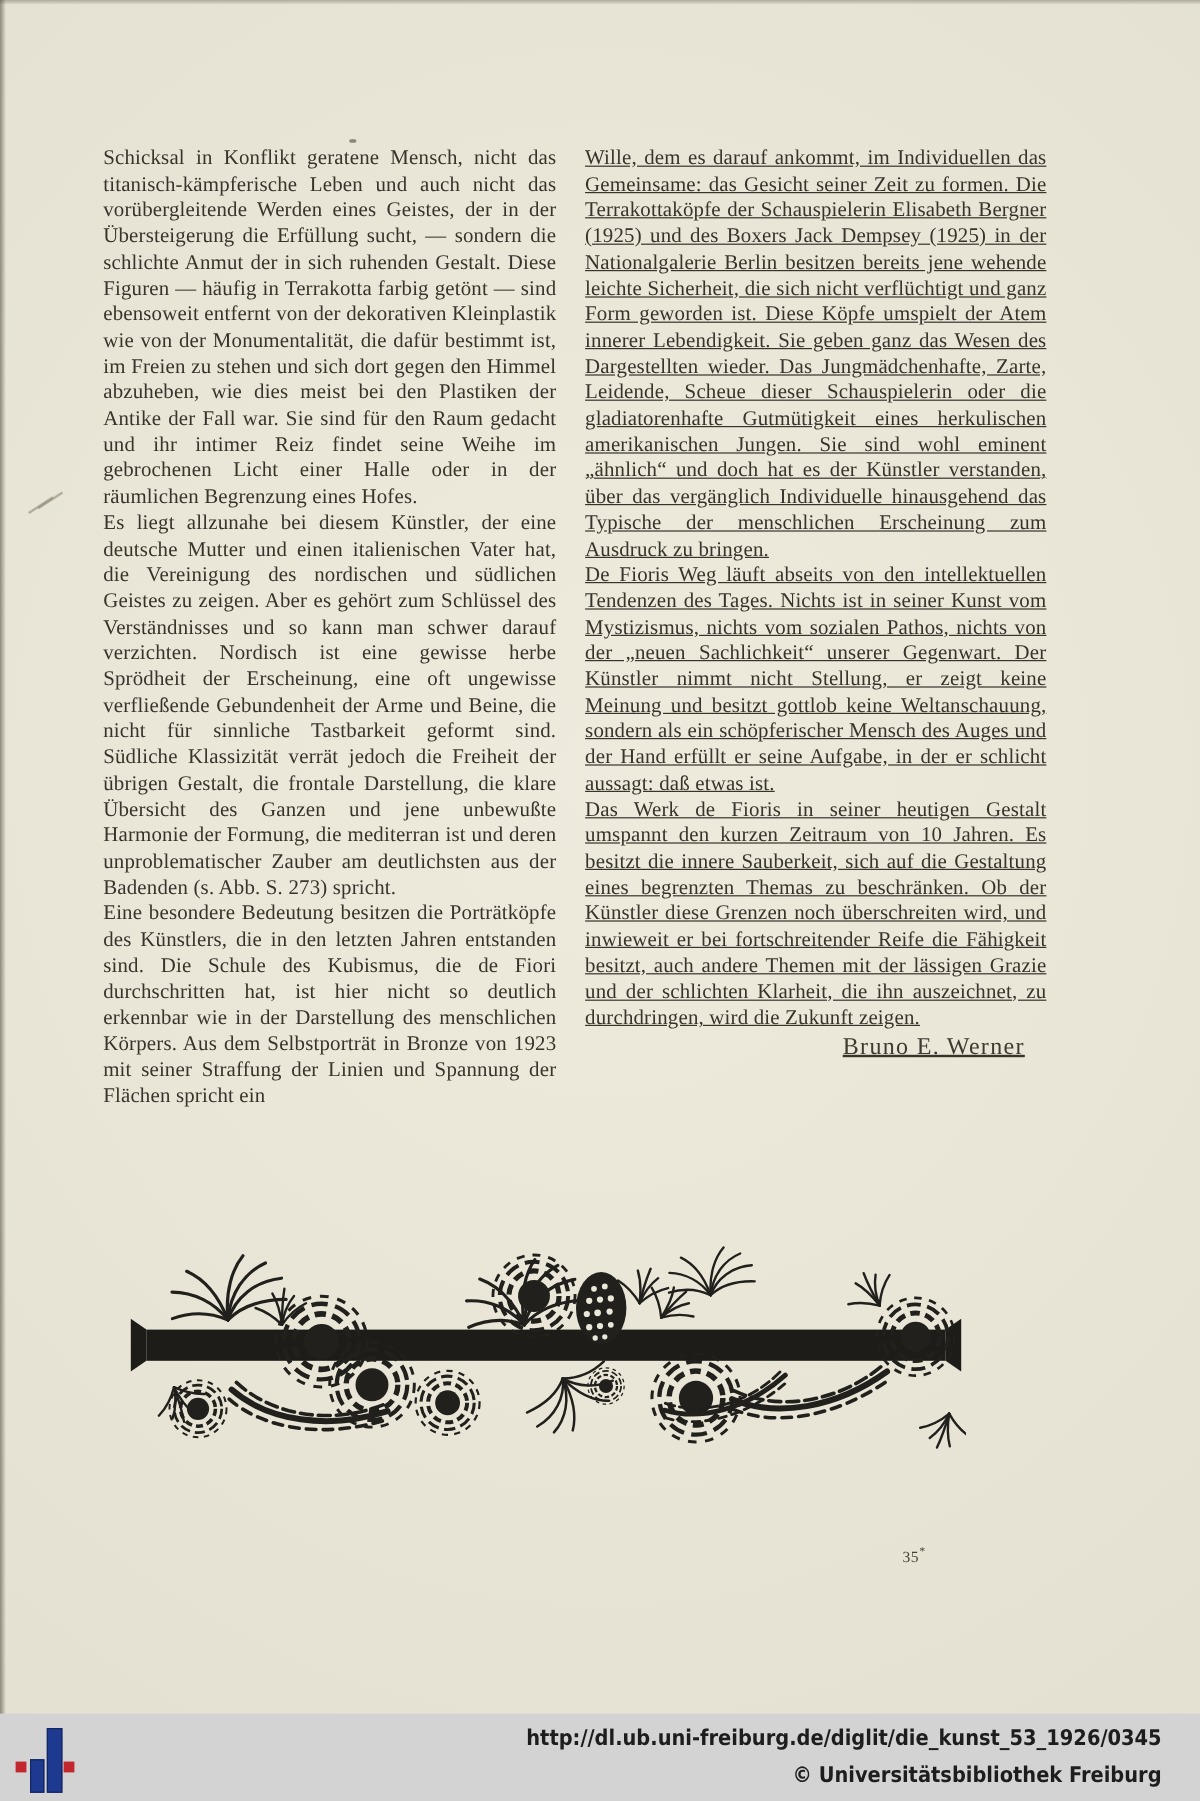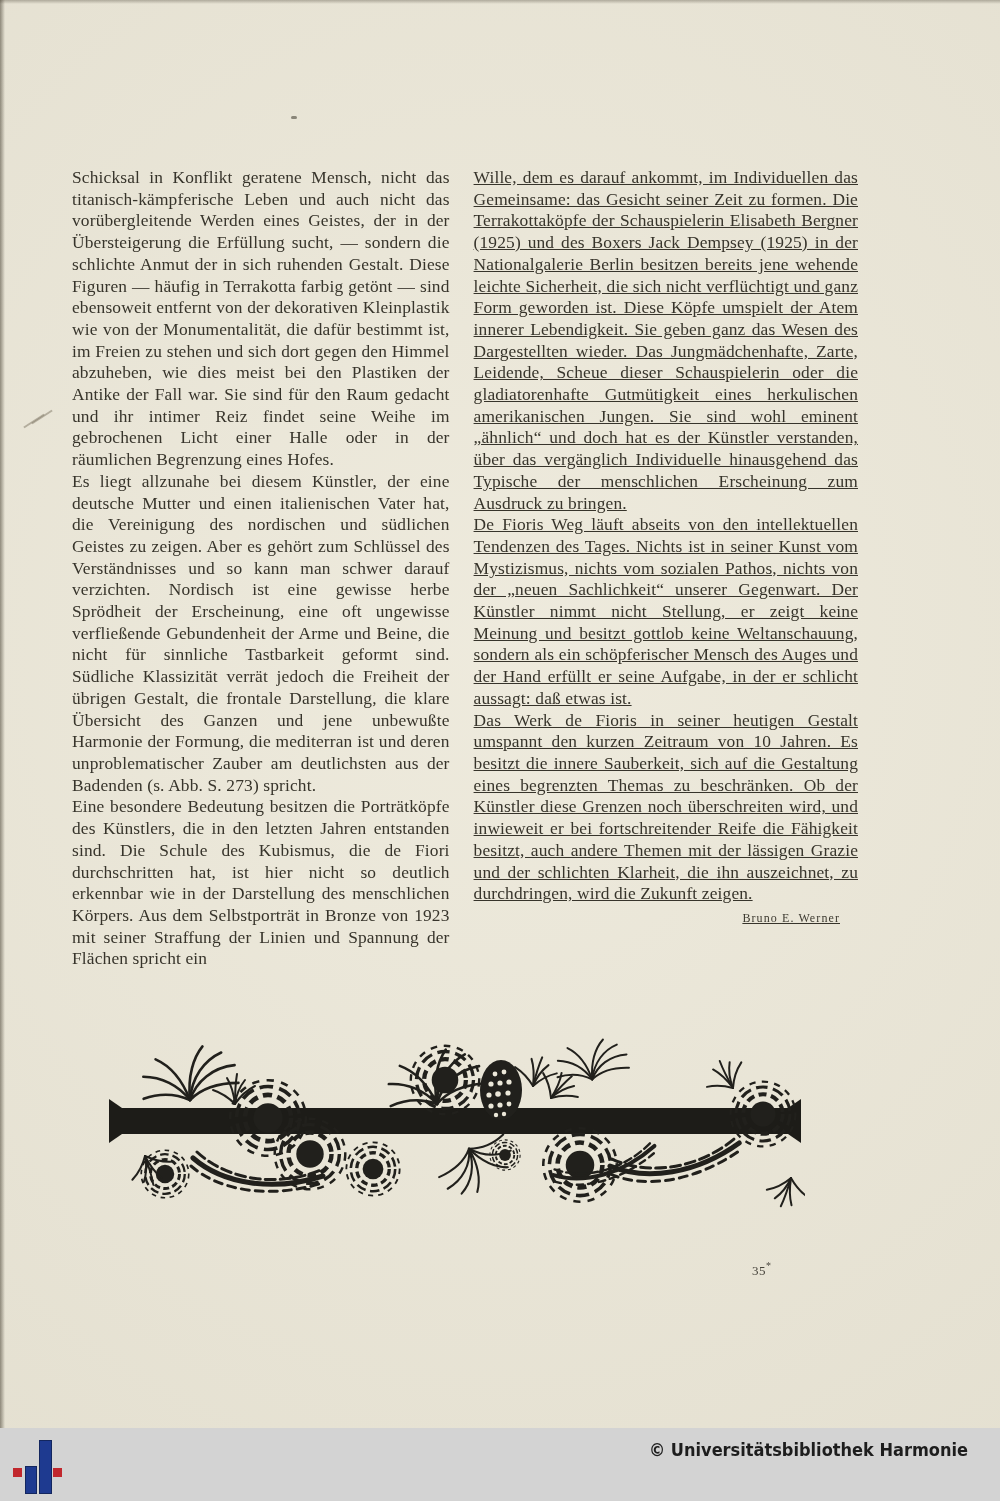--- a/index.html
+++ b/index.html
@@ -14,49 +14,48 @@
       radial-gradient(ellipse 130% 100% at 50% 45%, rgba(255,255,255,0.10), rgba(120,110,85,0.10)),
       #ece8d9;
   }
   .edge-left{position:absolute;left:0;top:0;width:5px;height:1430px;
     background:linear-gradient(90deg, rgba(70,64,50,0.55), rgba(70,64,50,0.0));}
   .edge-top{position:absolute;left:0;top:0;width:1000px;height:4px;
     background:linear-gradient(180deg, rgba(70,64,50,0.35), rgba(70,64,50,0.0));}
 
   
   .columns{
-    position:absolute;left:72px;top:121px;width:786px;
+    position:absolute;left:86px;top:121px;width:786px;
     display:flex;gap:24px;
     color:#37342b;
-    margin-top:46px;
   }
   .col{font-size:17.4px;line-height:21.7px;text-align:justify;letter-spacing:0.15px;}
   .col-left{width:384px;}
   .col-right{width:391px;text-decoration:underline;}
   .col p{margin:0;padding:0;text-align:justify;}
   .signature{
     text-align:right;padding-right:18px;margin-top:3px;
-    font-size:12px;letter-spacing:1.1px;color:#3d3a30;
+    font-size:20px;letter-spacing:1.1px;color:#3d3a30;
   }
 
   
   .pencil-mark{position:absolute;left:20px;top:404px;width:34px;height:30px;}
   .pencil-mark i{position:absolute;display:block;height:0;border-top:2.5px solid rgba(125,118,100,0.5);
     transform:rotate(-33deg);}
   .pencil-mark i:nth-child(1){left:2px;top:16px;width:24px;}
   .pencil-mark i:nth-child(2){left:10px;top:12px;width:24px;}
   .speck{position:absolute;left:291px;top:116px;width:6px;height:2.5px;background:rgba(60,56,45,0.55);border-radius:2px;}
 
   
   .ornament{position:absolute;left:105px;top:1038px;width:700px;height:175px;}
 
   
   .folio{position:absolute;left:72px;top:1262px;width:786px;text-align:center;
     font-size:19px;letter-spacing:2.5px;color:#3a372e;}
-  .sheet-mark{position:absolute;left:752px;top:1260px;font-size:13px;color:#45423a;letter-spacing:0.5px;}
+  .sheet-mark{position:absolute;left:752px;top:1288px;font-size:13px;color:#45423a;letter-spacing:0.5px;}
   .sheet-mark sup{font-size:10px;vertical-align:6px;}
 
   
   .footer{
     position:absolute;left:0;top:1428px;width:1000px;height:73px;
     background:#d3d3d3;
   }
   .footer-text{position:absolute;right:32px;top:6px;text-align:right;
     font-family:"DejaVu Sans", "Liberation Sans", sans-serif;
     font-weight:bold;color:#1d1d1d;font-stretch:condensed;}
@@ -177,15 +176,16 @@
 </div>
 
 <div class="footer">
   <div class="logo">
     <span class="sq-left"></span>
     <span class="bar-short"></span>
     <span class="bar-tall"></span>
     <span class="sq-right"></span>
   </div>
   <div class="footer-text">
-    <div class="footer-copy">© Universitätsbibliothek Harmonie</div>
+    <div class="footer-url">http://dl.ub.uni-freiburg.de/diglit/die_kunst_53_1926/0345</div>
+    <div class="footer-copy">© Universitätsbibliothek Freiburg</div>
   </div>
 </div>
 
 </body></html>

